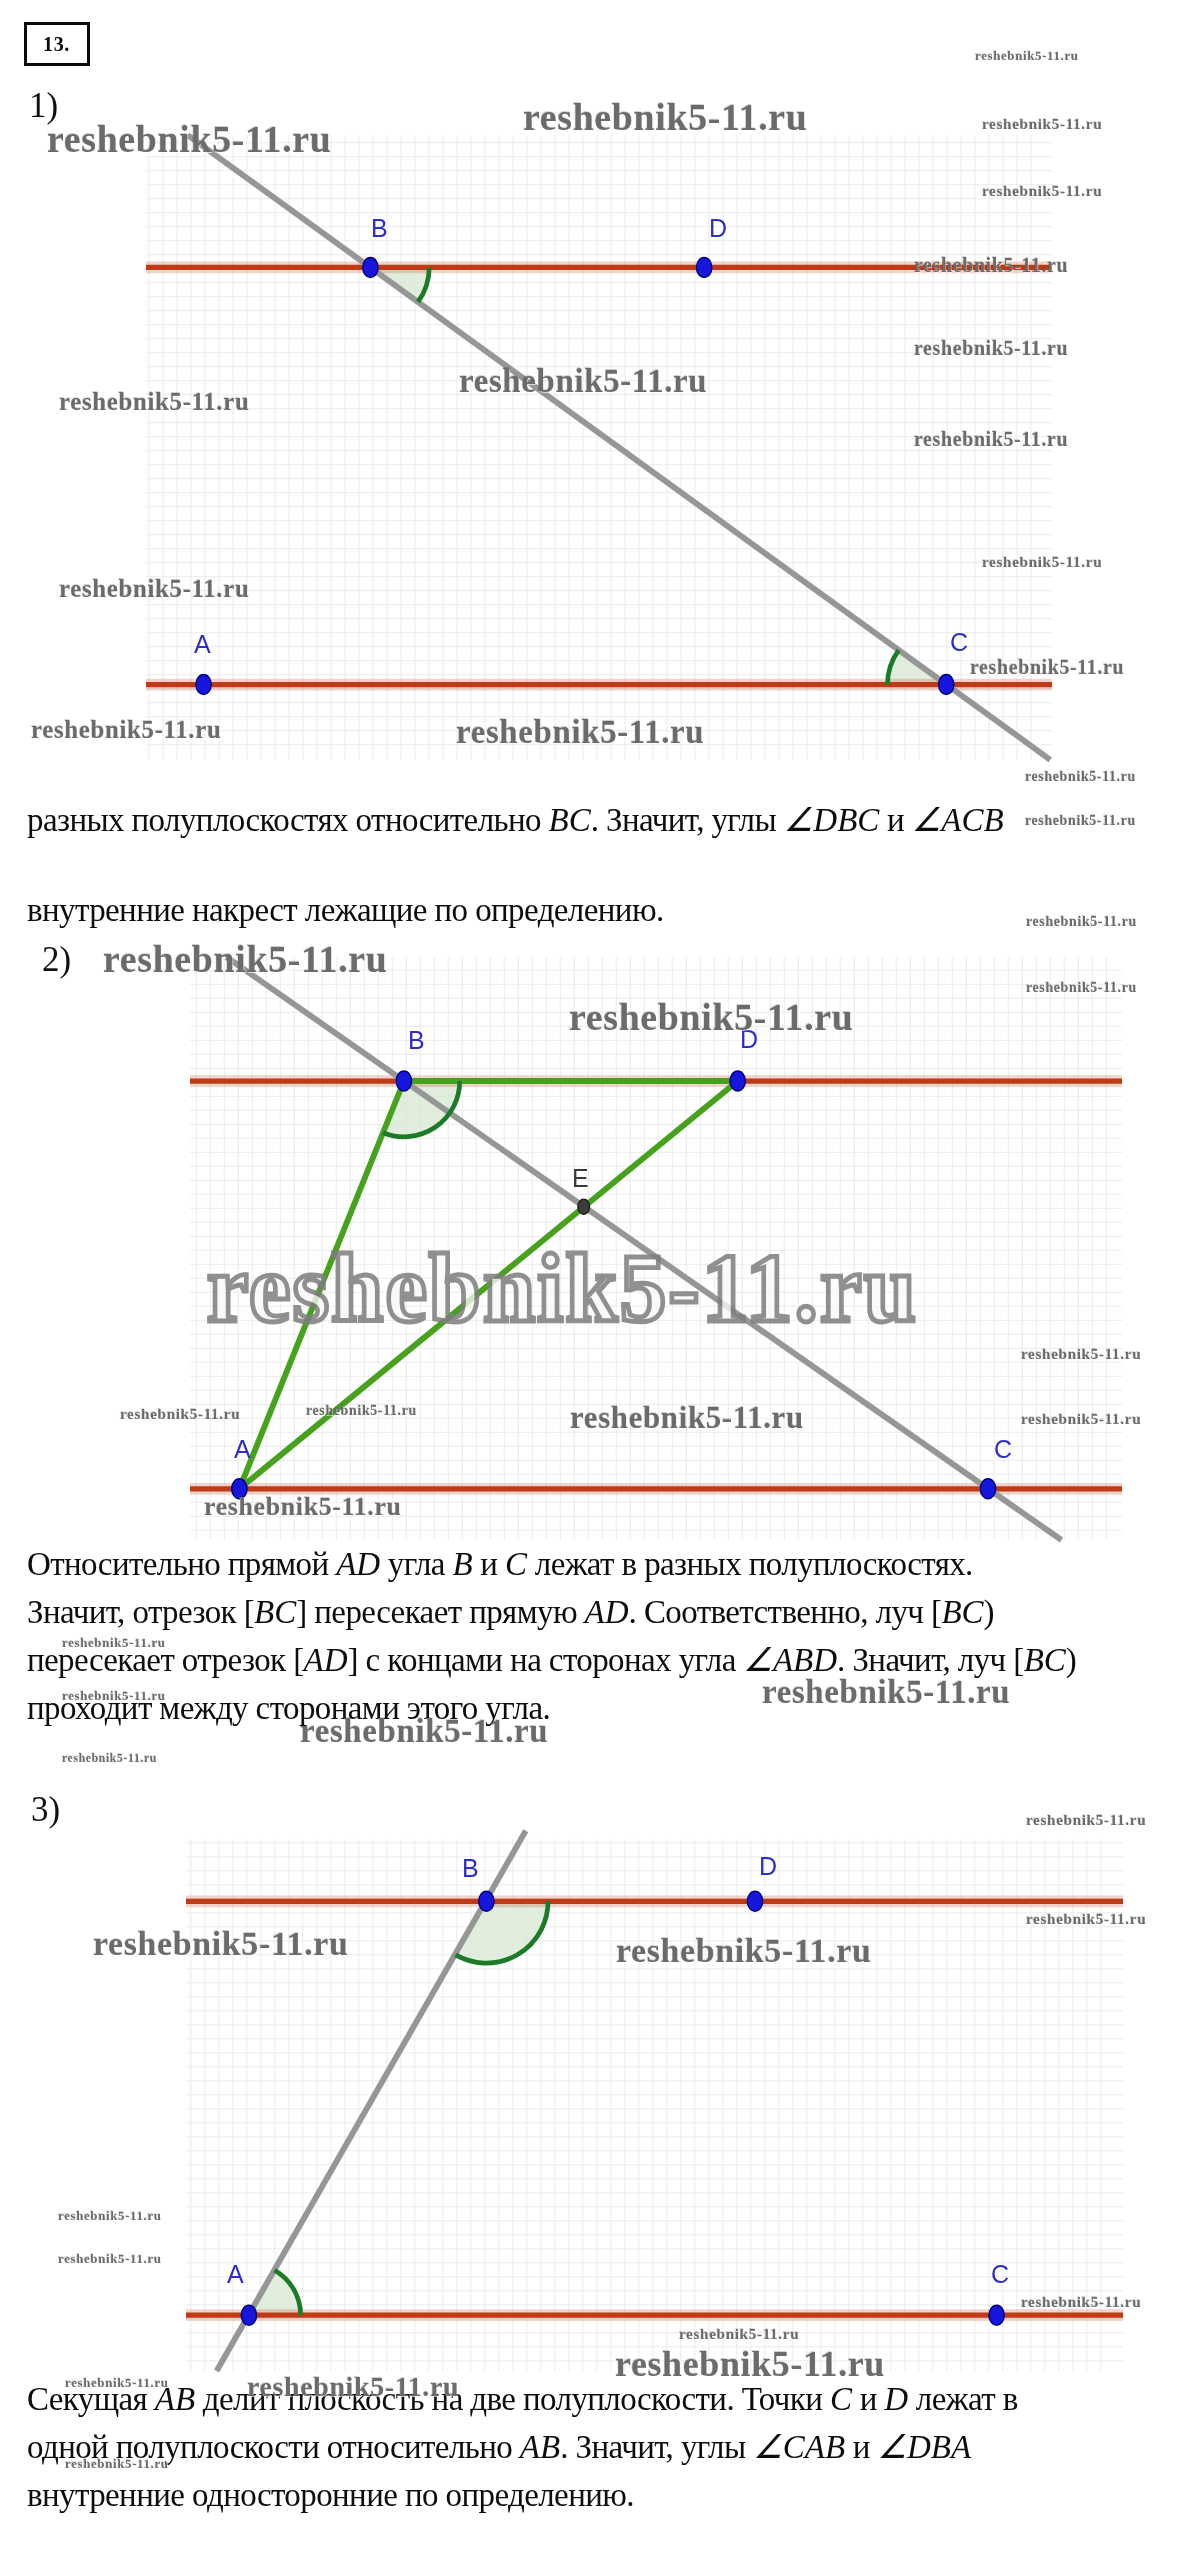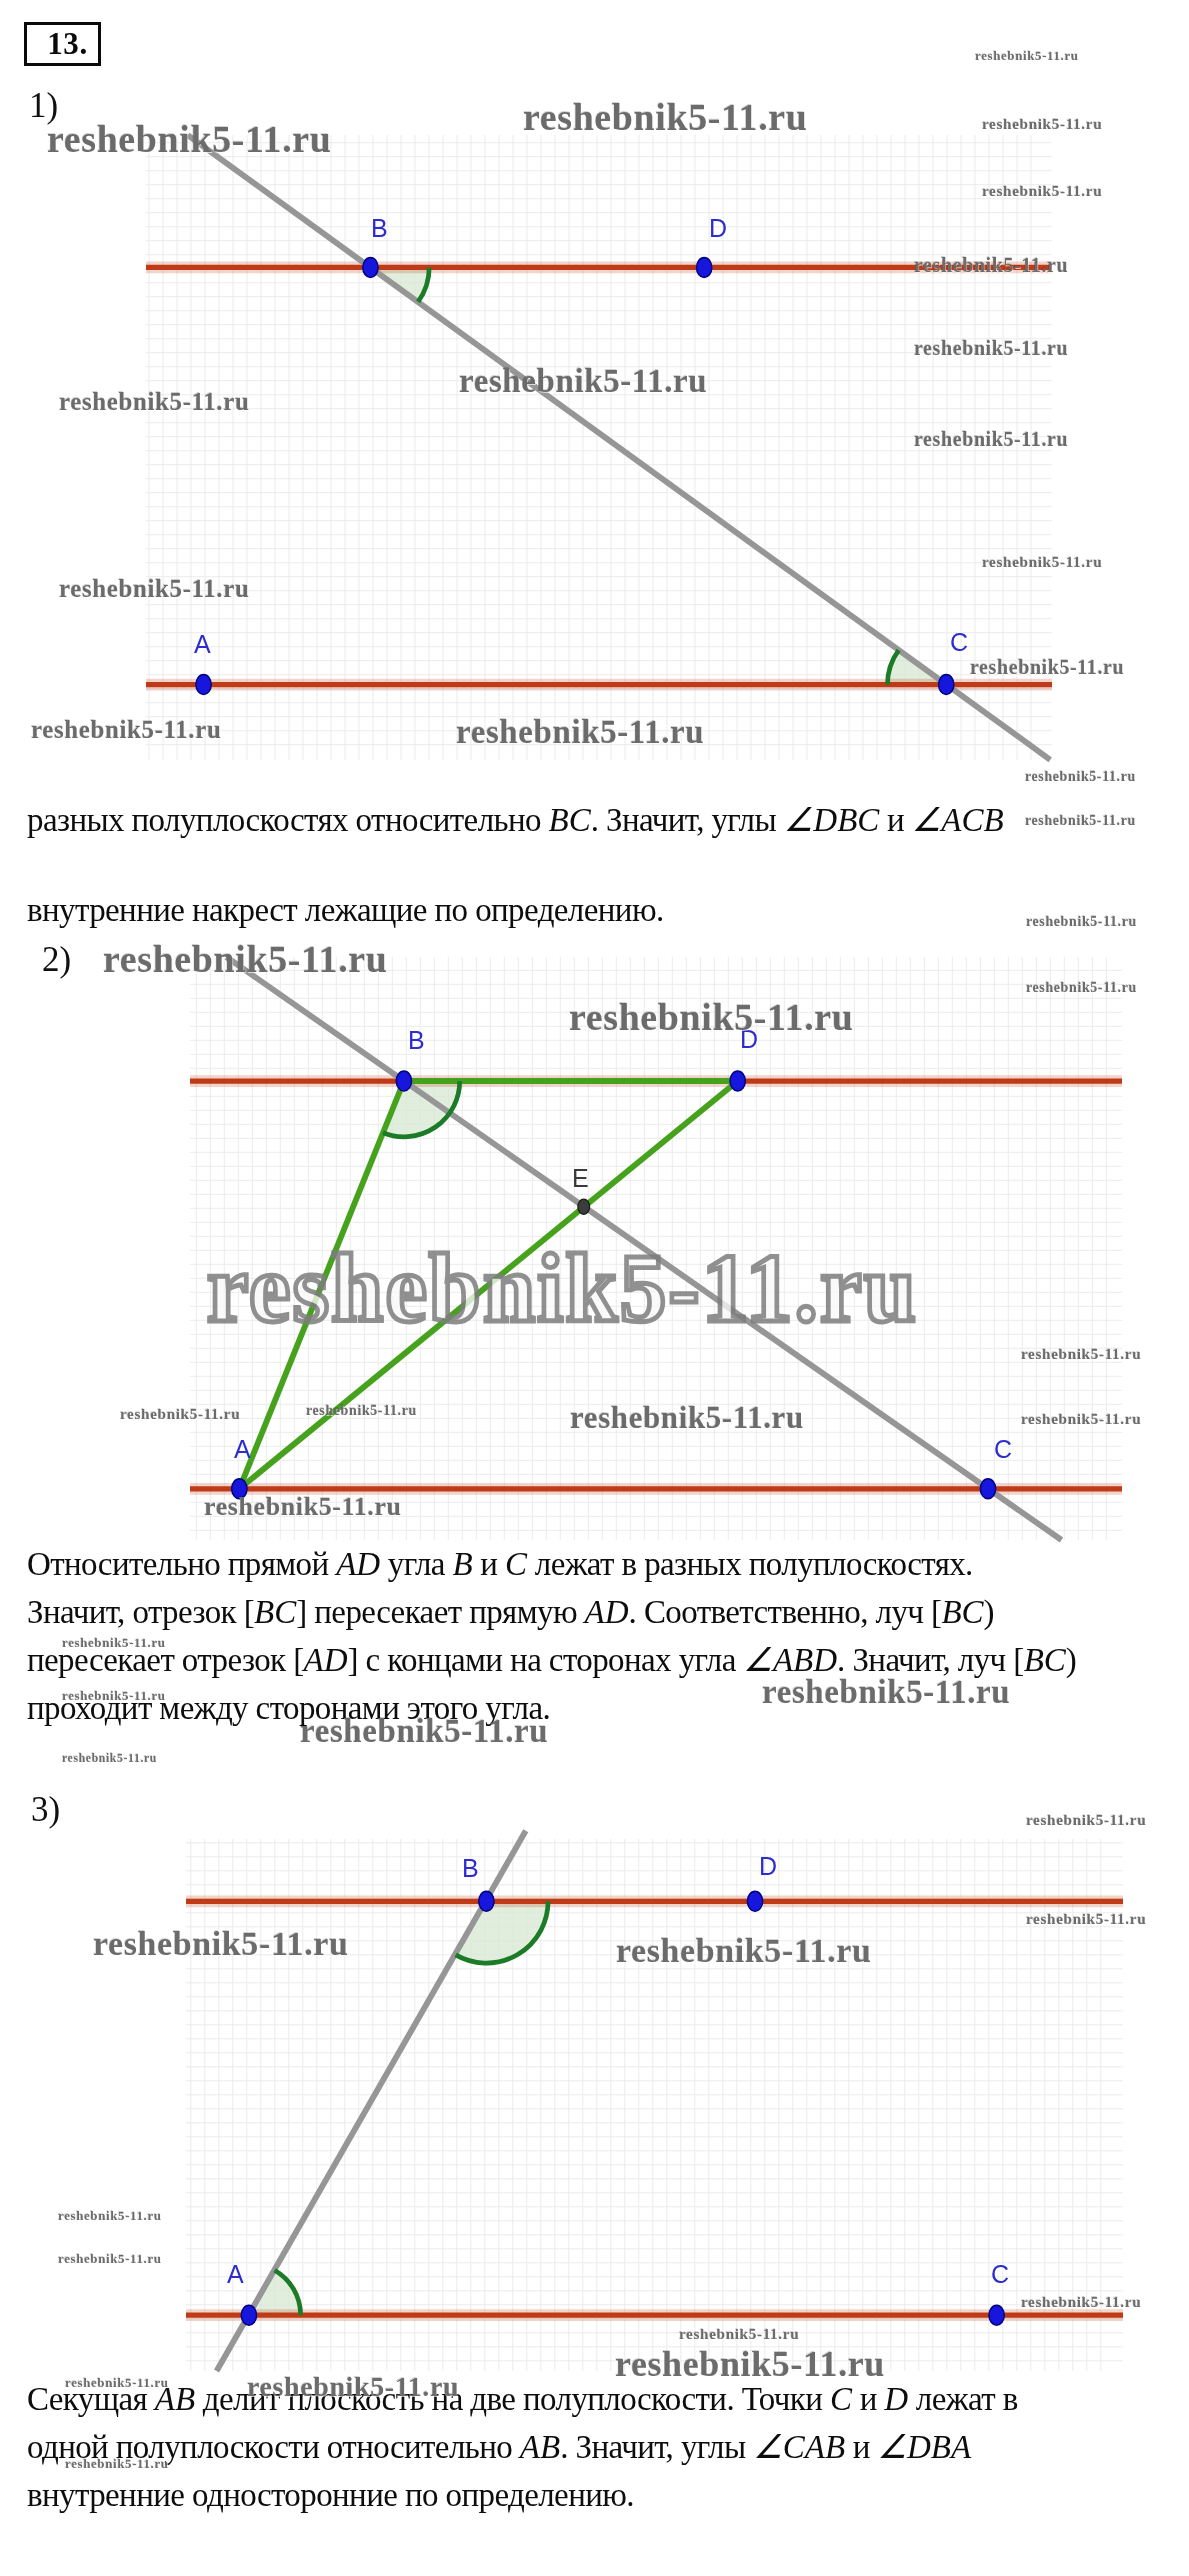--- a/index.html
+++ b/index.html
@@ -24,21 +24,21 @@
   
   .ptlabel{position:absolute;font-family:"Liberation Sans",sans-serif;font-size:25px;line-height:1;
            color:#2d2dcf;white-space:nowrap;}
   .ptlabel.dark{color:#3a3a3a;}
   .secnum{position:absolute;font-size:35px;line-height:1;color:#101010;}
   .bodyline{position:absolute;left:27px;font-size:33px;line-height:1;letter-spacing:-0.6px;
             white-space:nowrap;color:#0d0d0d;}
   .mvar{font-style:italic;letter-spacing:0;}
   #probbox{position:absolute;left:23.5px;top:22px;width:60px;height:38px;border:3.5px solid #0a0a0a;
            display:flex;align-items:center;justify-content:center;
-           font-size:31px;font-weight:bold;letter-spacing:0.6px;color:#0a0a0a;padding-left:11px;}
+           font-size:20px;font-weight:bold;letter-spacing:0.6px;color:#0a0a0a;}
 </style>
 </head>
 <body>
 
 <div id="page">
 
   <div id="probbox">
     <span>13.</span>
   </div>
 

